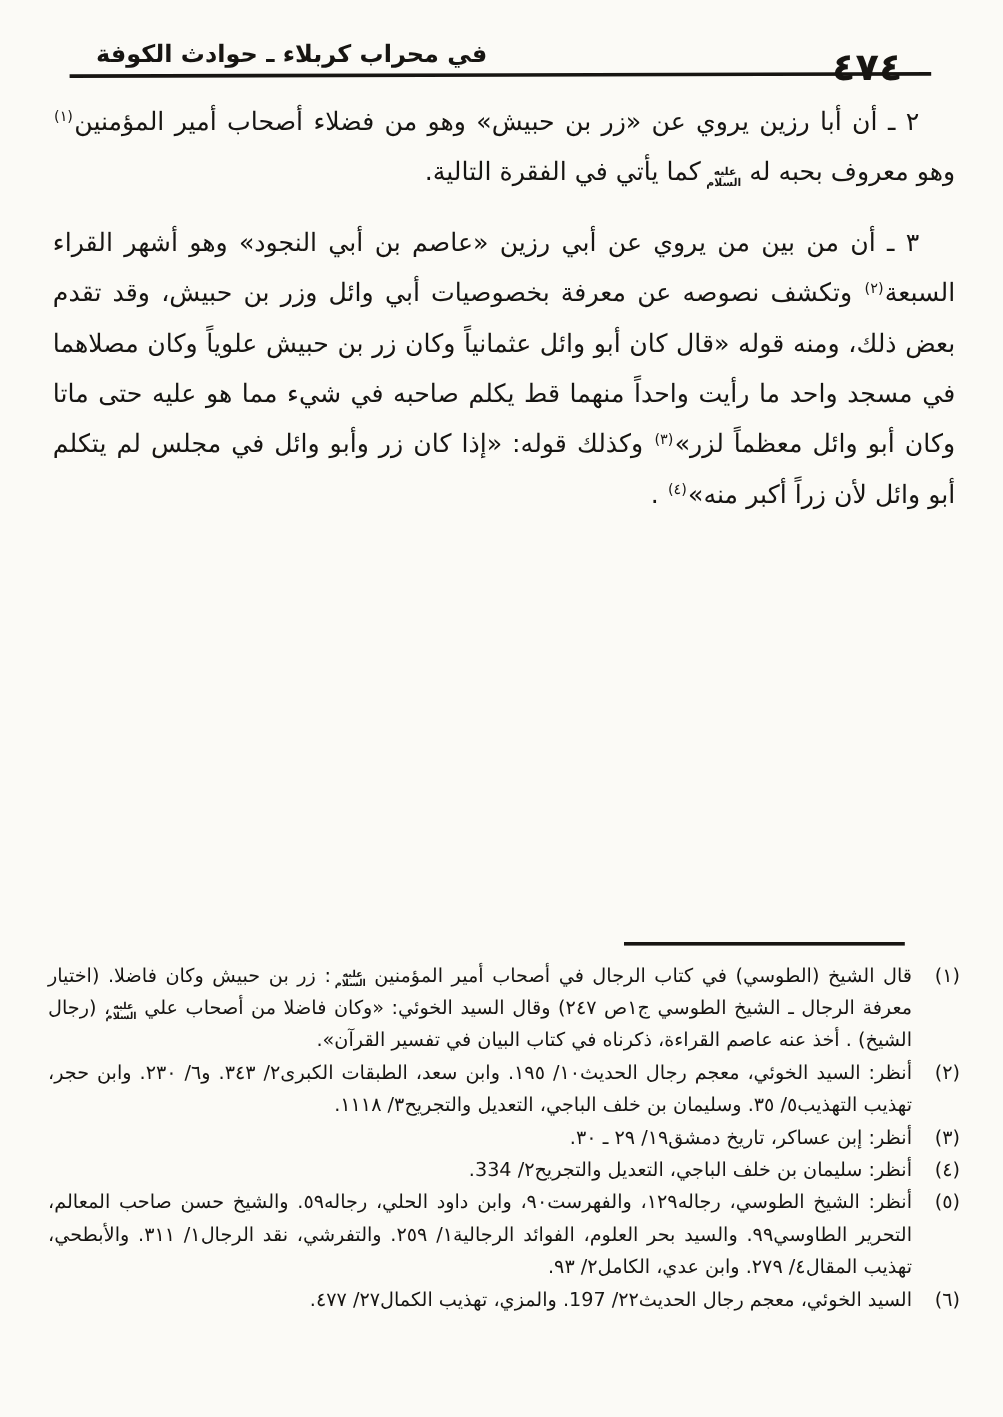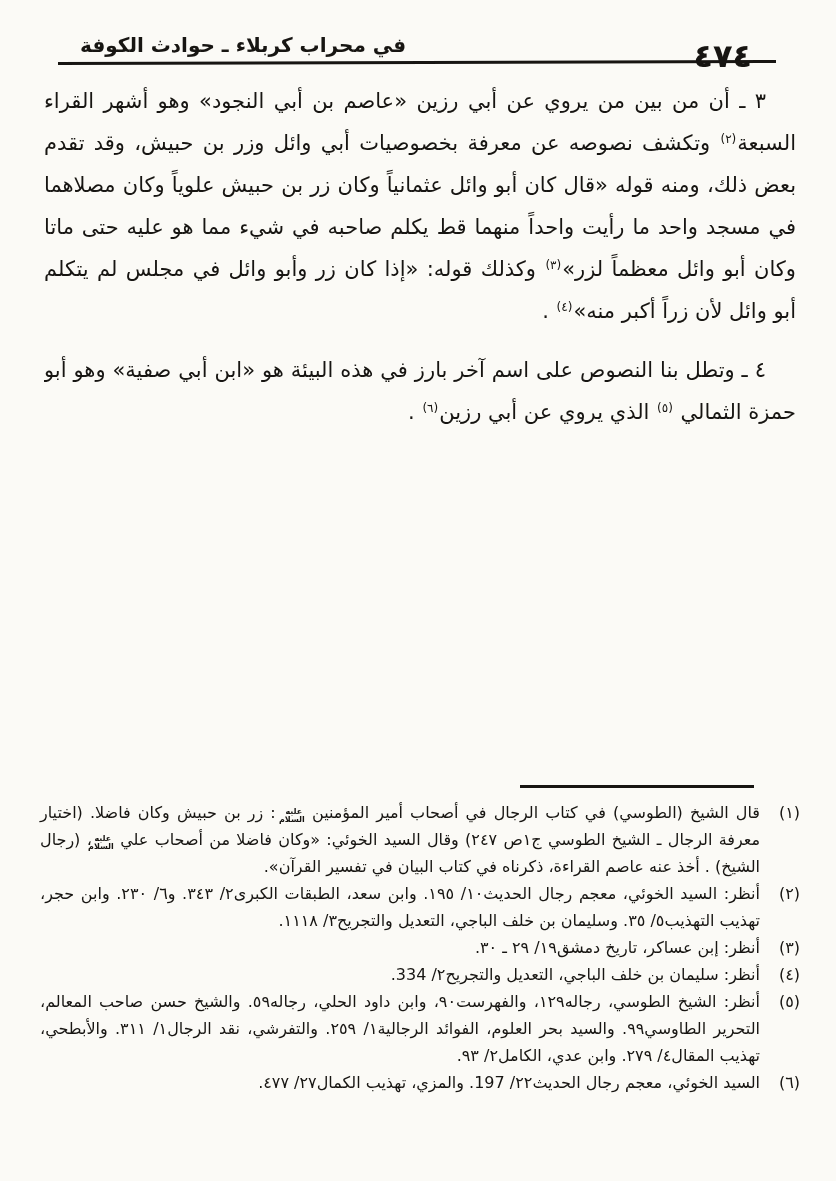--- a/index.html
+++ b/index.html
@@ -125,22 +125,22 @@
 
 <div class="page">
 
   <header>
     <div class="page-num">٤٧٤</div>
     <div class="running-head">في محراب كربلاء ـ حوادث الكوفة</div>
     <div class="header-rule"></div>
   </header>
 
   <main class="body-text" id="body-main">
+      <p class="para"><span>٢ ـ أن أبا رزين يروي عن «زر بن حبيش» وهو من فضلاء أصحاب أمير المؤمنين</span><sup class="fnref">(١)</sup><span> وهو معروف بحبه له </span><span class="honorific">عليه السلام</span><span> كما يأتي في الفقرة التالية.</span></p>
       <p class="para"><span>٣ ـ أن من بين من يروي عن أبي رزين «عاصم بن أبي النجود» وهو أشهر القراء السبعة</span><sup class="fnref">(٢)</sup><span> وتكشف نصوصه عن معرفة بخصوصيات أبي وائل وزر بن حبيش، وقد تقدم بعض ذلك، ومنه قوله «قال كان أبو وائل عثمانياً وكان زر بن حبيش علوياً وكان مصلاهما في مسجد واحد ما رأيت واحداً منهما قط يكلم صاحبه في شيء مما هو عليه حتى ماتا وكان أبو وائل معظماً لزر»</span><sup class="fnref">(٣)</sup><span> وكذلك قوله: «إذا كان زر وأبو وائل في مجلس لم يتكلم أبو وائل لأن زراً أكبر منه»</span><sup class="fnref">(٤)</sup><span> .</span></p>
-      <p class="para"><span>٤ ـ وتطل بنا النصوص على اسم آخر بارز في هذه البيئة هو «ابن أبي صفية» وهو أبو حمزة الثمالي </span><sup class="fnref">(٥)</sup><span> الذي يروي عن أبي رزين</span><sup class="fnref">(٦)</sup><span> .</span></p>
     </main>
 
   <div class="footnote-rule"></div>
 
   <section class="footnotes" id="footnotes-main">
       <div class="fn">
         <span class="fn-num">(١)</span>
         <span class="fn-text"><span>قال الشيخ (الطوسي) في كتاب الرجال في أصحاب أمير المؤمنين </span><span class="honorific">عليه السلام</span><span> : زر بن حبيش وكان فاضلا. (اختيار معرفة الرجال ـ الشيخ الطوسي ج١ص ٢٤٧) وقال السيد الخوئي: «وكان فاضلا من أصحاب علي </span><span class="honorific">عليه السلام</span><span>، (رجال الشيخ) . أخذ عنه عاصم القراءة، ذكرناه في كتاب البيان في تفسير القرآن».</span></span>
       </div>
       <div class="fn">

